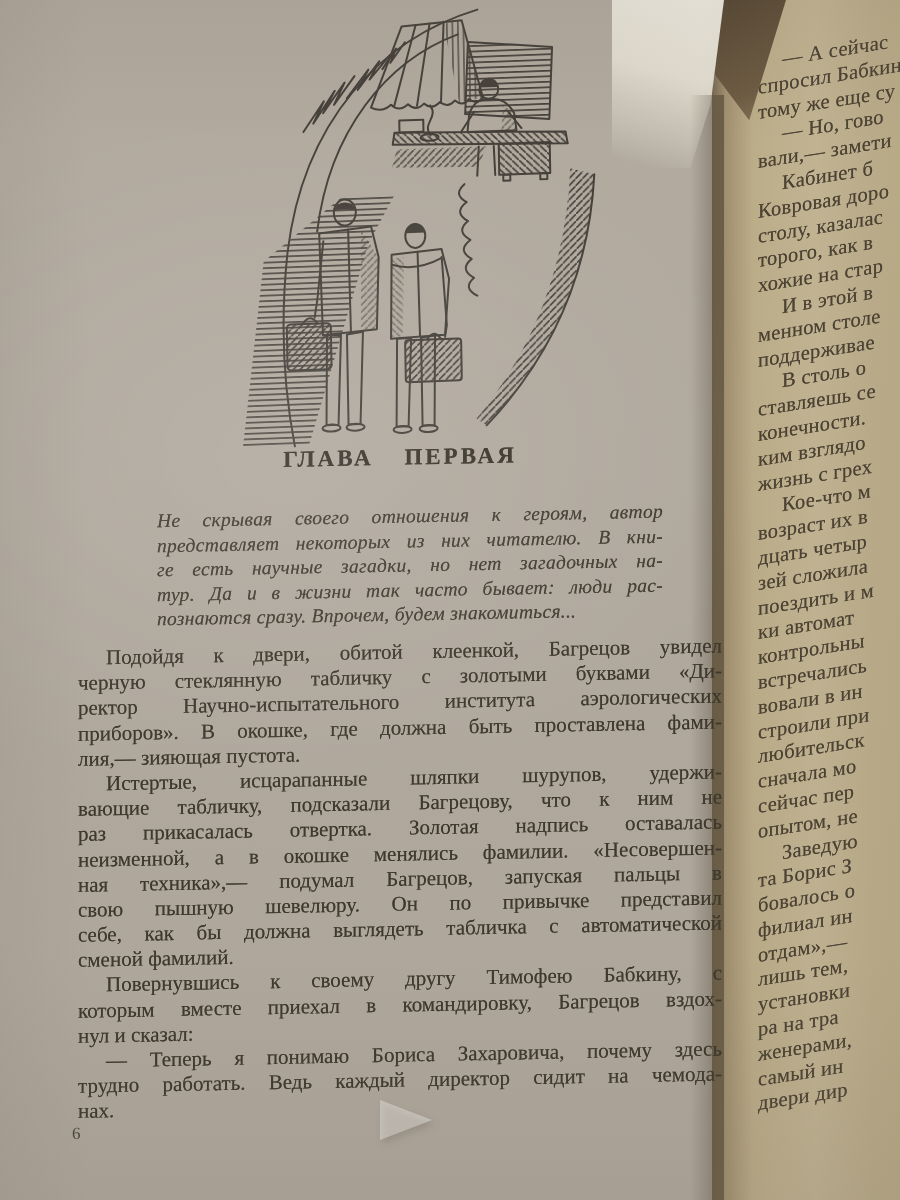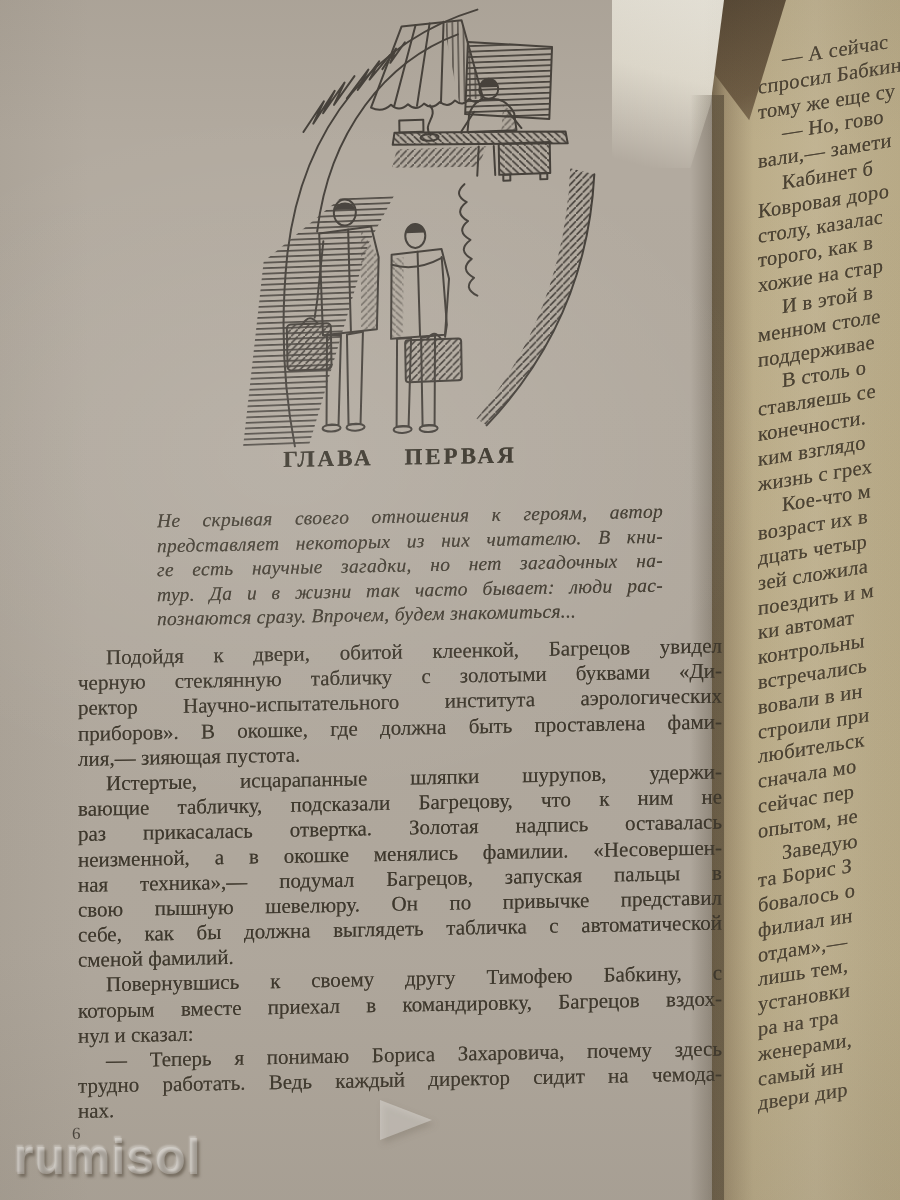--- a/index.html
+++ b/index.html
@@ -255,16 +255,15 @@
         <div class="bline j i">— Теперь я понимаю Бориса Захаровича, почему здесь</div>
         <div class="bline j">трудно работать. Ведь каждый директор сидит на чемода-</div>
         <div class="bline">нах.</div>
       </div>
 
     <div class="page-number">6</div>
   </div>
 
   <div class="paper-shade"></div>
 
-  <div class="wm wm-rumisol">rumisol</div>
   <div class="wm-triangle"></div>
 
 </div>
 
 </body></html>

